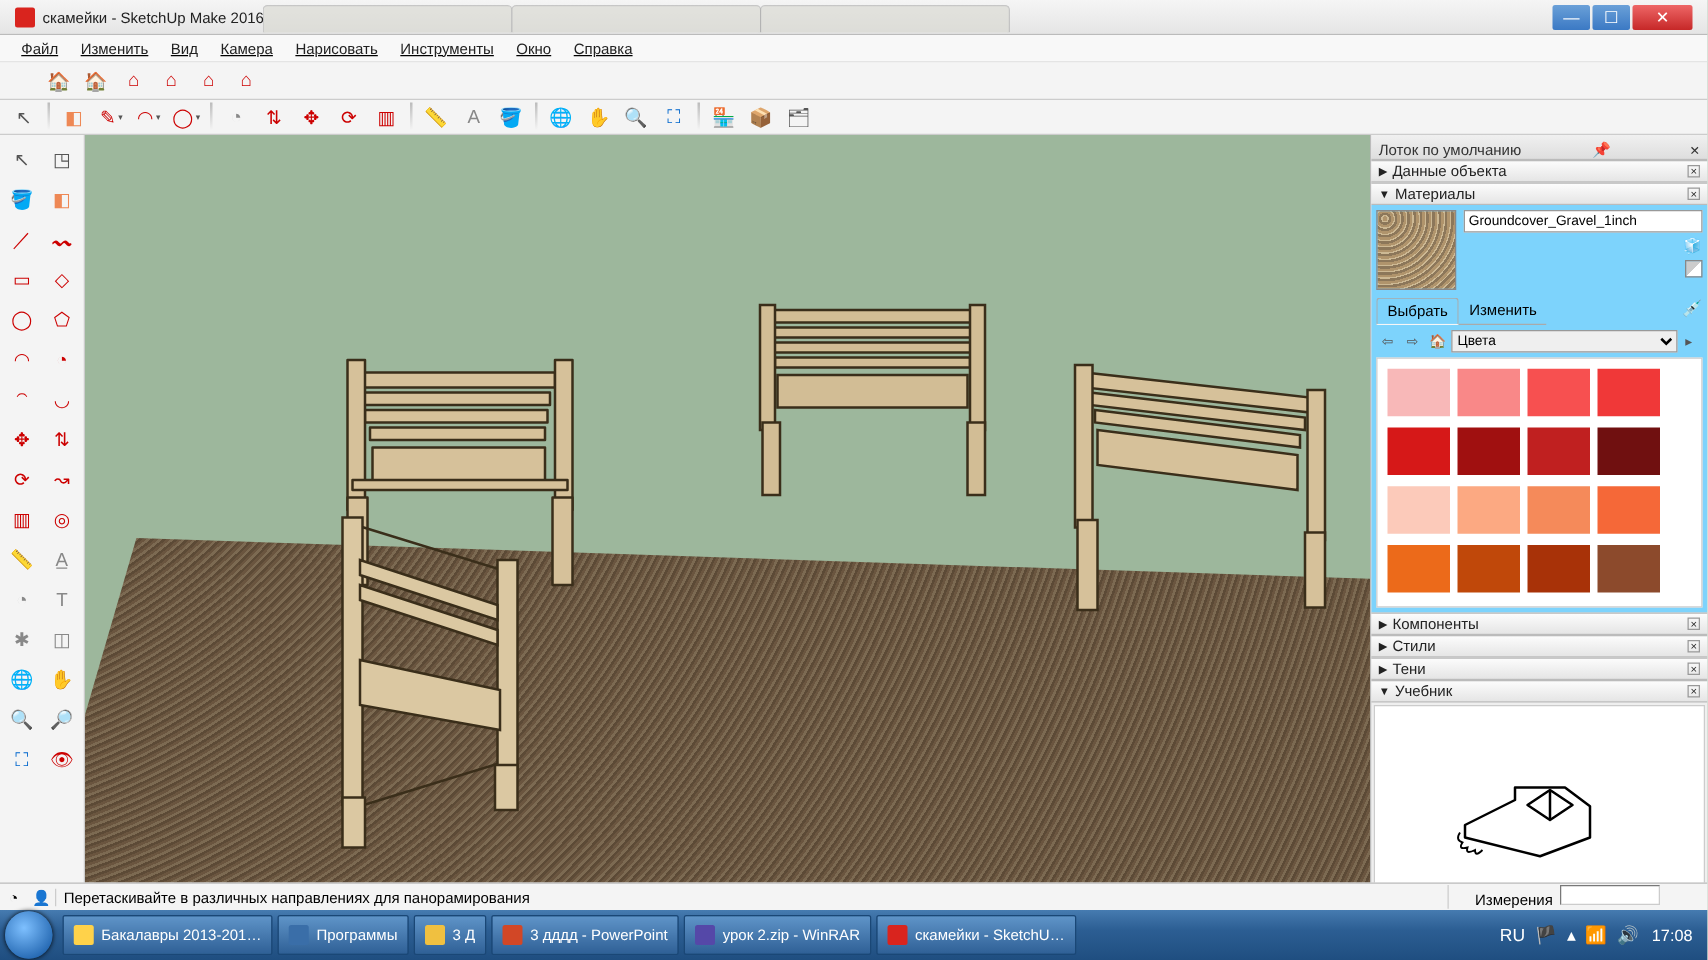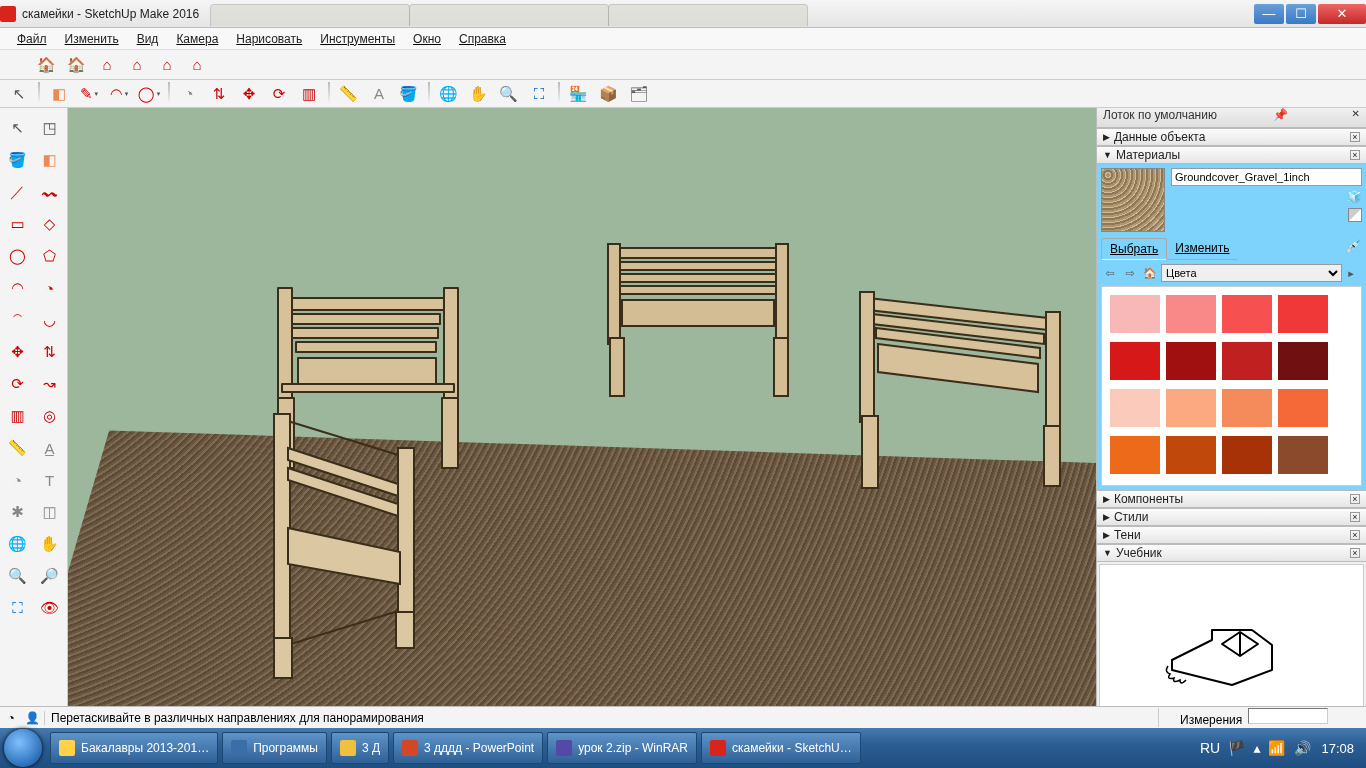--- a/index.html
+++ b/index.html
@@ -1,17 +1,17 @@
 <!DOCTYPE html>
 <html><head>
 <meta charset="utf-8">
 <style>
 * { margin:0; padding:0; box-sizing:border-box; font-family:"Segoe UI",Tahoma,sans-serif; font-size:12px; }
 body { width:1366px; height:768px; background:#fff; overflow:hidden; position:relative; }
-.titlebar { height:28px; background:linear-gradient(#f5f5f5,#e5e5e5); display:flex; align-items:center; padding:0 0; border-bottom:1px solid #bbb; }
+.titlebar { height:28px; background:linear-gradient(#f5f5f5,#e5e5e5); display:flex; align-items:center; padding:0 12px; border-bottom:1px solid #bbb; }
 .titlebar .appicon { width:16px; height:16px; background:#d9241e; border-radius:2px; margin-right:6px; }
 .titlebar .title { color:#222; flex:1; }
 .win-btns { display:flex; }
 .win-btns div { width:30px; height:20px; margin-left:2px; display:flex; align-items:center; justify-content:center; font-size:13px; color:#fff; background:linear-gradient(#6aa0d8,#3b79c4); border-radius:2px; }
 .win-btns .close { background:linear-gradient(#e66,#c62828); width:48px; }
 .menubar { height:22px; display:flex; align-items:center; padding:0 8px; border-bottom:1px solid #ddd; background:#f8f8f8;text-decoration:underline; }
 .menubar span { padding:0 9px; color:#222; cursor:default; }
 .toolbar { display:flex; align-items:center; height:28px; background:#f4f4f4; border-bottom:1px solid #ccc; padding:0 4px; }
 .toolbar.row1 { height:30px; }
 .tb-btn { width:24px; height:24px; margin:0 3px; display:flex; align-items:center; justify-content:center; border:1px solid transparent; border-radius:2px; }
@@ -19,31 +19,31 @@
 .drop::after { content:"▾"; font-size:7px; margin-left:2px; color:#555;}
 .workspace { position:absolute; left:0; top:108px; right:0; bottom:40px; display:flex; }
 .left-tools { width:68px; background:#f4f4f4; border-right:1px solid #ccc; display:flex; flex-direction:column; align-items:center; padding-top:4px; }
 .left-tools .pair { display:flex; }
 .left-tools .tb-btn { width:28px; height:28px; margin:2px; }
 .viewport { flex:1; background:#9db79c; position:relative; overflow:hidden; }
 .ground { position:absolute; width:200%; height:200%; background:repeating-radial-gradient(circle at 10px 10px,#6a553f 0 2px,#7c6a52 2px 4px,#5c4a36 4px 6px); clip-path:polygon(12% 26%,85% 30%,99% 60%,2% 83%); left:-20%; top:0; }
 .bench { position:absolute; background:none; }
 .bench svg { width:100%; height:100%; }
 .tray { width:270px; background:#efefef; border-left:1px solid #bbb; display:flex; flex-direction:column; overflow:hidden; }
-.tray-hd { height:20px; background:linear-gradient(#f0f0f0,#dedede); border-bottom:1px solid #bbb; display:flex; align-items:flex-start; padding:0 6px; font-size:11px; color:#333; }
+.tray-hd { height:20px; background:linear-gradient(#f0f0f0,#dedede); border-bottom:1px solid #bbb; display:flex; align-items:flex-end; padding:0 6px; font-size:11px; color:#333; }
 .tray-hd .x { margin-left:auto; font-size:10px; }
 .panel-hd { height:18px; background:linear-gradient(#fcfcfc,#e5e5e5); border:1px solid #bbb; border-left:none; border-right:none; display:flex; align-items:center; padding:0 6px; font-size:11px; color:#222; cursor:default; }
 .panel-hd .arrow { margin-right:4px; font-size:9px; }
 .panel-hd .pclose { margin-left:auto; font-size:9px; border:1px solid #999; width:10px; height:10px; display:flex; align-items:center; justify-content:center; }
 .mat-panel { background:#7dd3fc; padding:4px; }
 .mat-top { display:flex; }
 .mat-preview { width:64px; height:64px; background:repeating-radial-gradient(circle at 6px 6px,#b0946c 0 2px,#cdb994 2px 3px,#8c775a 3px 5px); border:1px solid #888; }
 .mat-name-col { flex:1; margin-left:6px; }
 .mat-name-col input { width:100%; height:18px; font-size:11px; border:1px solid #999; padding:0 3px; }
-.mat-tabs { display:flex; margin-top:6px; font-size:11px;text-decoration:underline; }
+.mat-tabs { display:flex; margin-top:6px; font-size:11px; }
 .mat-tabs span { padding:3px 8px; border-bottom:1px solid #aaa; }
 .mat-tabs span.active { border:1px solid #aaa; border-bottom:1px solid #f6f6f6; border-radius:3px 3px 0 0; }
 .mat-nav { display:flex; align-items:center; height:22px; margin-top:2px; }
 .mat-nav .nbtn { width:18px; height:18px; display:flex; align-items:center; justify-content:center; margin-right:2px; font-size:11px; color:#555; }
 .mat-nav select { flex:1; height:18px; font-size:11px; border:1px solid #999; }
 .colors { display:grid; grid-template-columns:repeat(4,50px); gap:6px; padding:8px; background:#fff; border:1px solid #ccc; margin-top:2px; height:200px; overflow-y:scroll;}
 .swatch { width:50px; height:38px; }
 .instructor-box { flex:1; background:#fff; border:1px solid #ccc; margin:2px; display:flex; align-items:center; justify-content:center; min-height:100px; }
 .statusbar { position:absolute; left:0; right:0; bottom:40px; height:22px; display:flex; align-items:center; border-top:1px solid #bbb; background:#f4f4f4; }
 .statusbar .geo { width:22px; text-align:center; }

